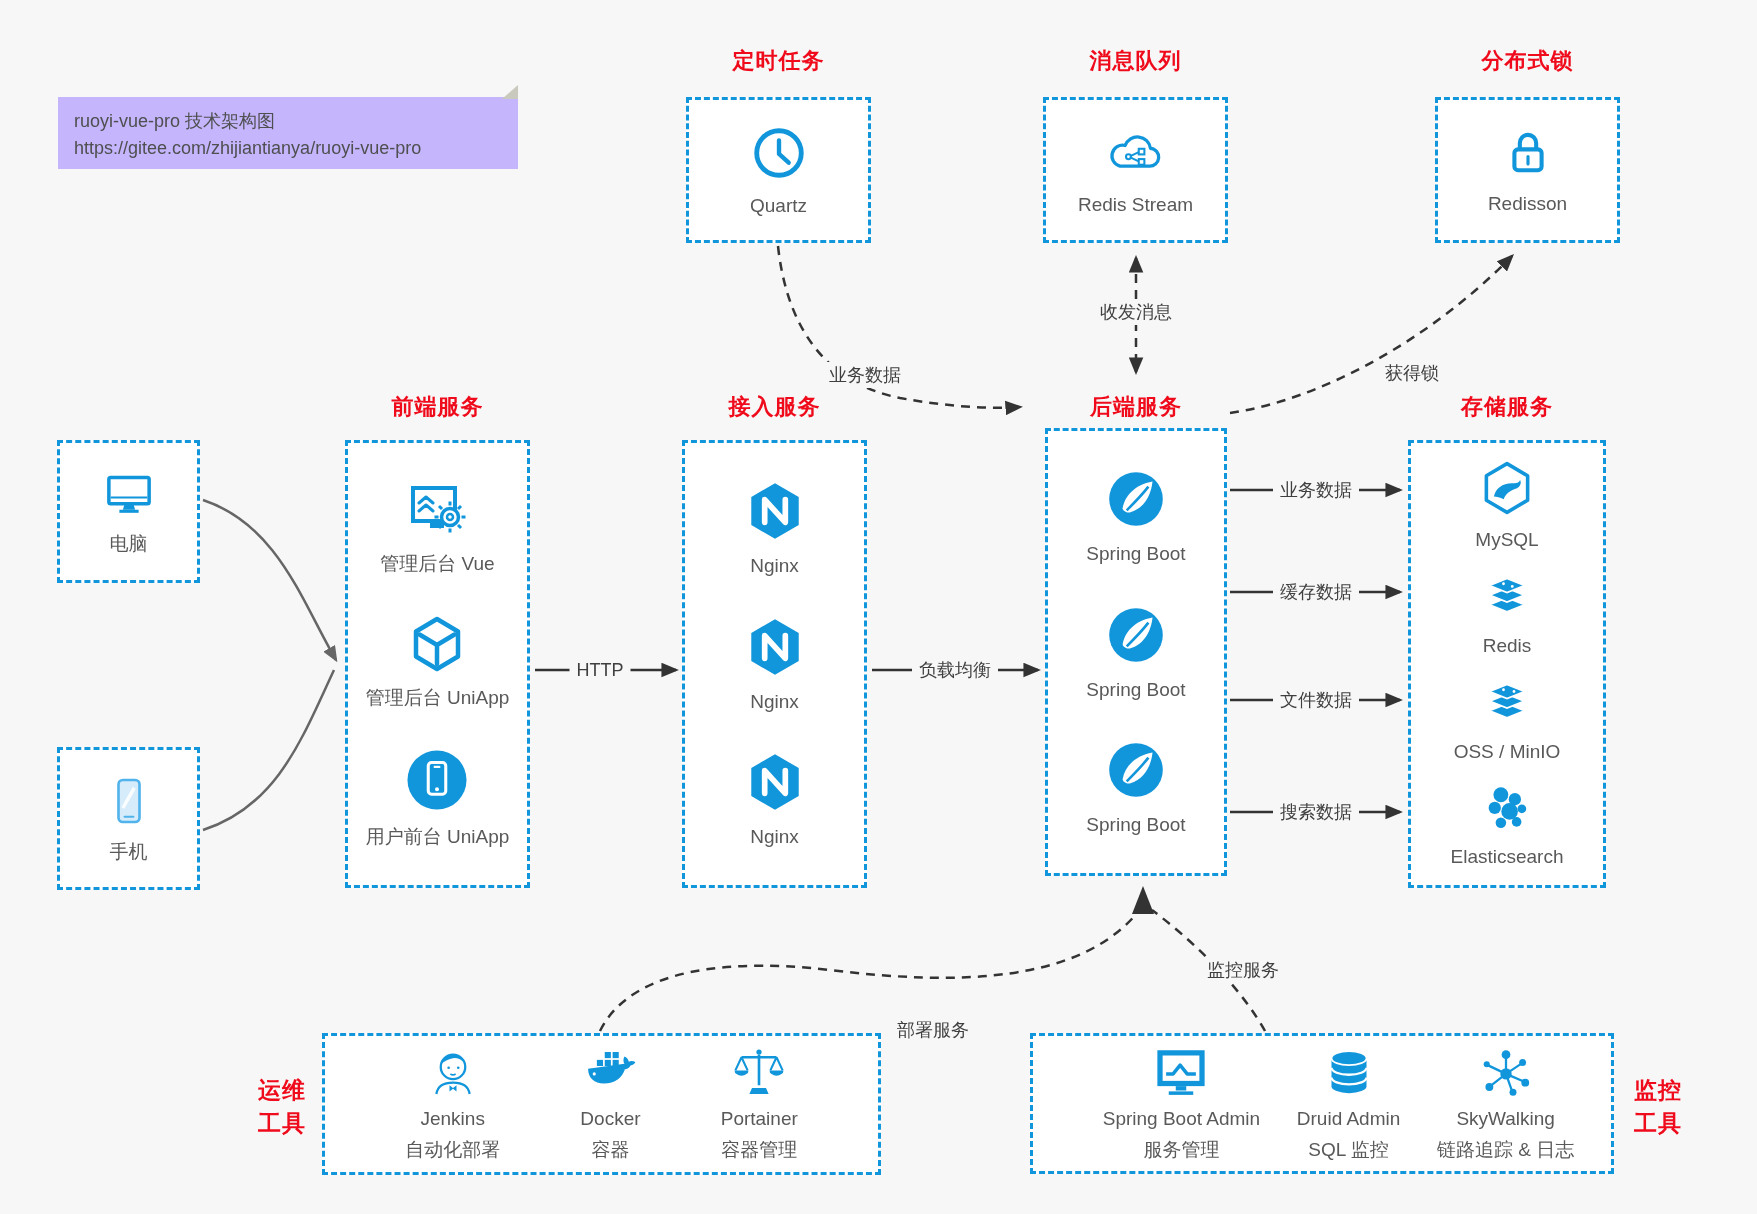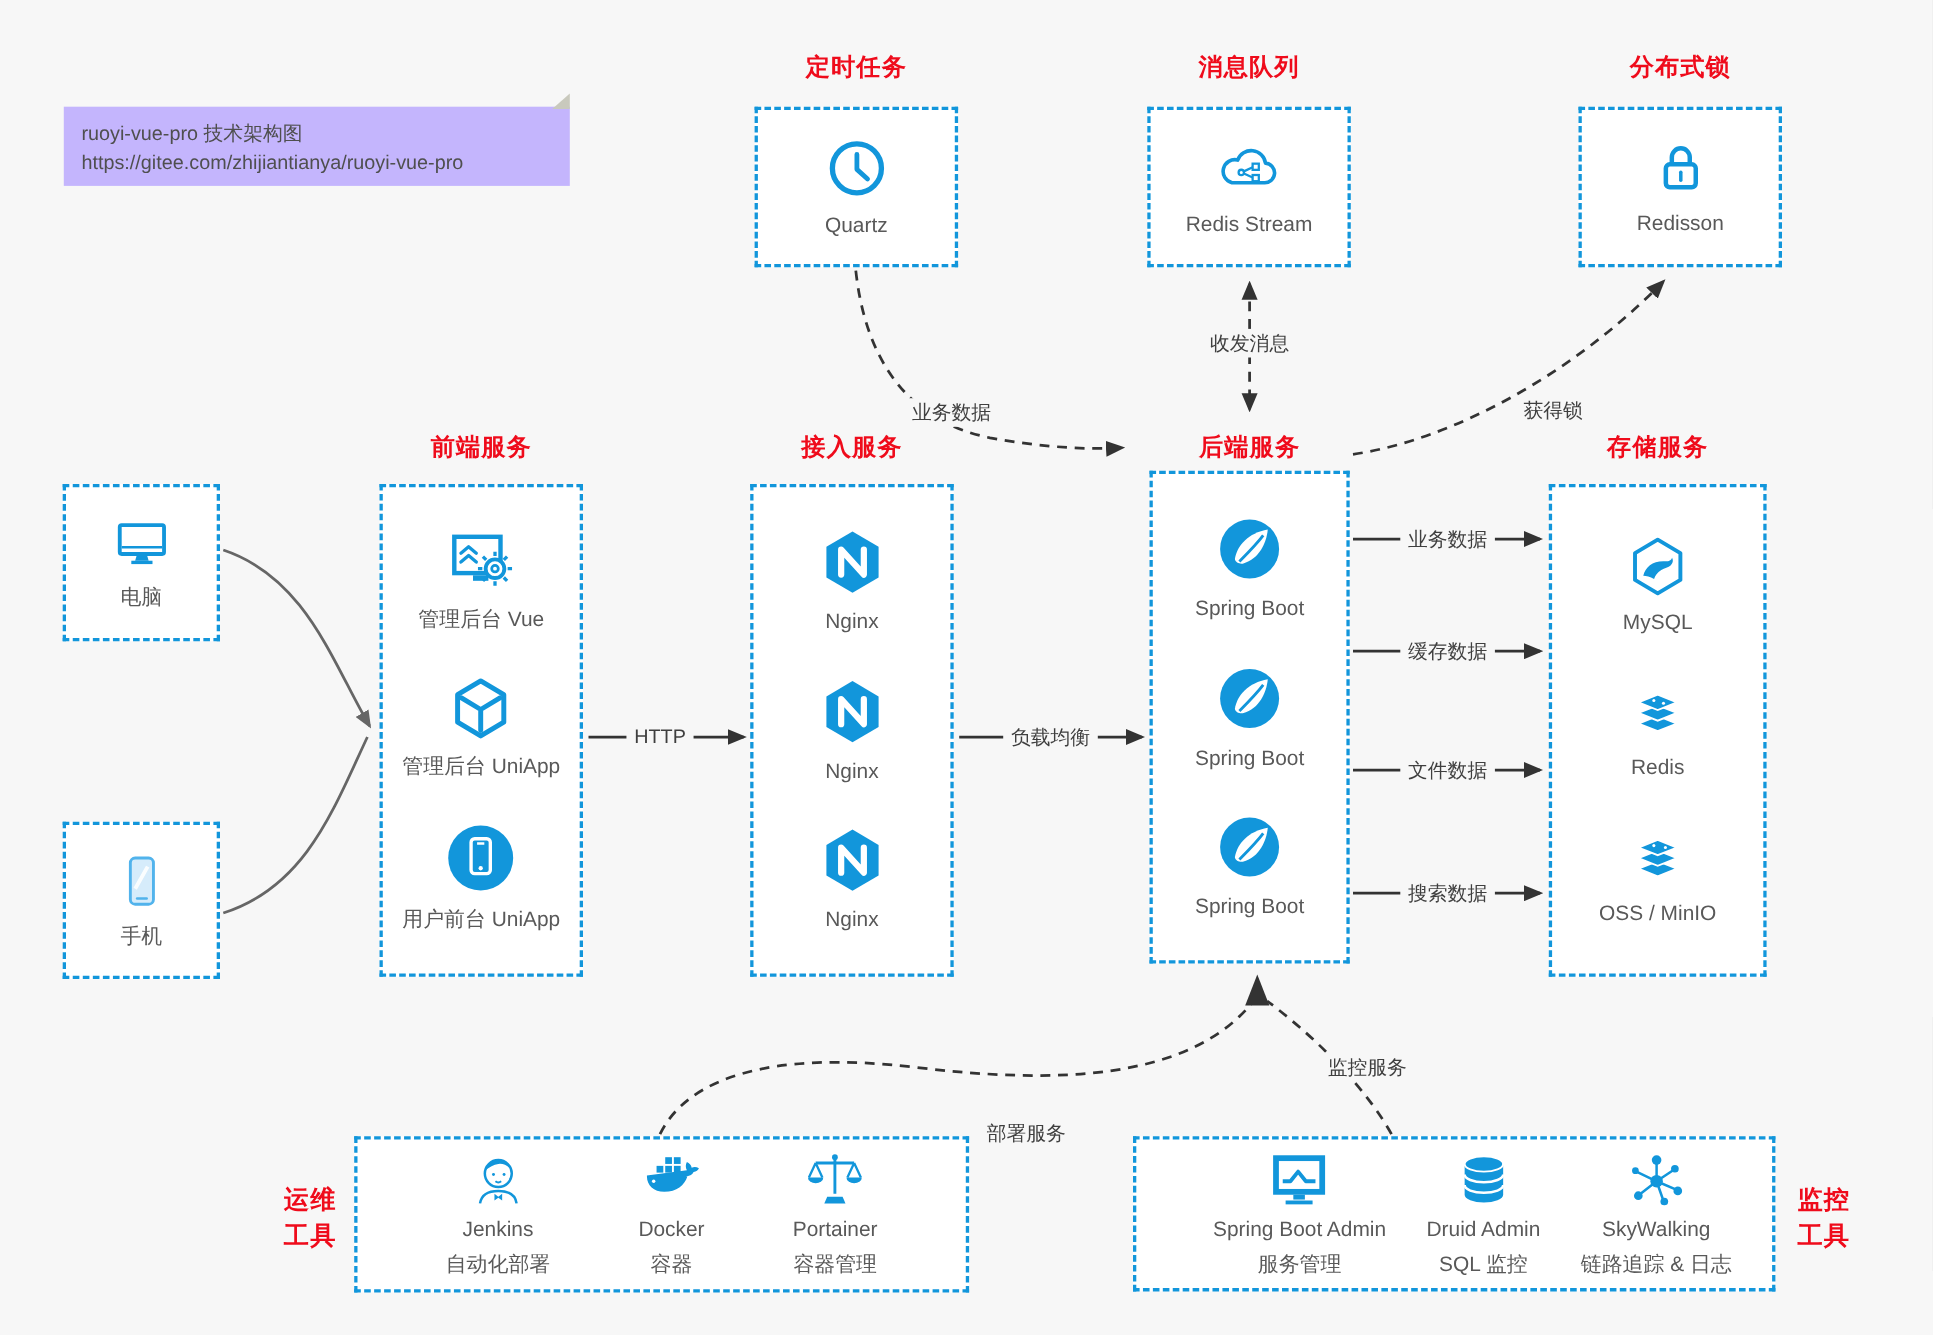--- a/index.html
+++ b/index.html
@@ -282,20 +282,34 @@
           <svg width="60" height="56" viewBox="0 0 64 64">
               <path d="M12 42 L32 34 L52 42 L32 50 z" fill="currentColor" stroke="#fff" stroke-width="2"></path>
               <path d="M12 31 L32 23 L52 31 L32 39 z" fill="currentColor" stroke="#fff" stroke-width="2"></path>
               <path d="M12 20 L32 12 L52 20 L32 28 z" fill="currentColor" stroke="#fff" stroke-width="2"></path>
               <circle cx="28" cy="18" r="1.6" fill="#fff"></circle>
               <circle cx="40" cy="20" r="1.6" fill="#fff"></circle>
             </svg>
         </span>
         <span class="nlabel">OSS / MinIO</span>
       </div>
+      <div class="node">
+        <span class="icon">
+          <svg width="60" height="56" viewBox="0 0 64 64">
+              <circle cx="25" cy="18" r="8.5" fill="currentColor"></circle>
+              <circle cx="41" cy="23" r="7" fill="currentColor"></circle>
+              <circle cx="18" cy="33" r="7" fill="currentColor"></circle>
+              <circle cx="35" cy="37" r="9.5" fill="currentColor"></circle>
+              <circle cx="49" cy="34" r="5" fill="currentColor"></circle>
+              <circle cx="25" cy="50" r="6" fill="currentColor"></circle>
+              <circle cx="43" cy="49" r="5.5" fill="currentColor"></circle>
+            </svg>
+        </span>
+        <span class="nlabel">Elasticsearch</span>
+      </div>
     </div>
   </div>
 
   <div class="side-title" style="left:246px;top:1074px;width:72px;">
     <div>运维</div>
     <div>工具</div>
   </div>
   <div class="gbox" style="left:322px;top:1033px;width:559px;height:142px;">
     <div class="stackh">
       <div class="node" style="gap:5px;">

